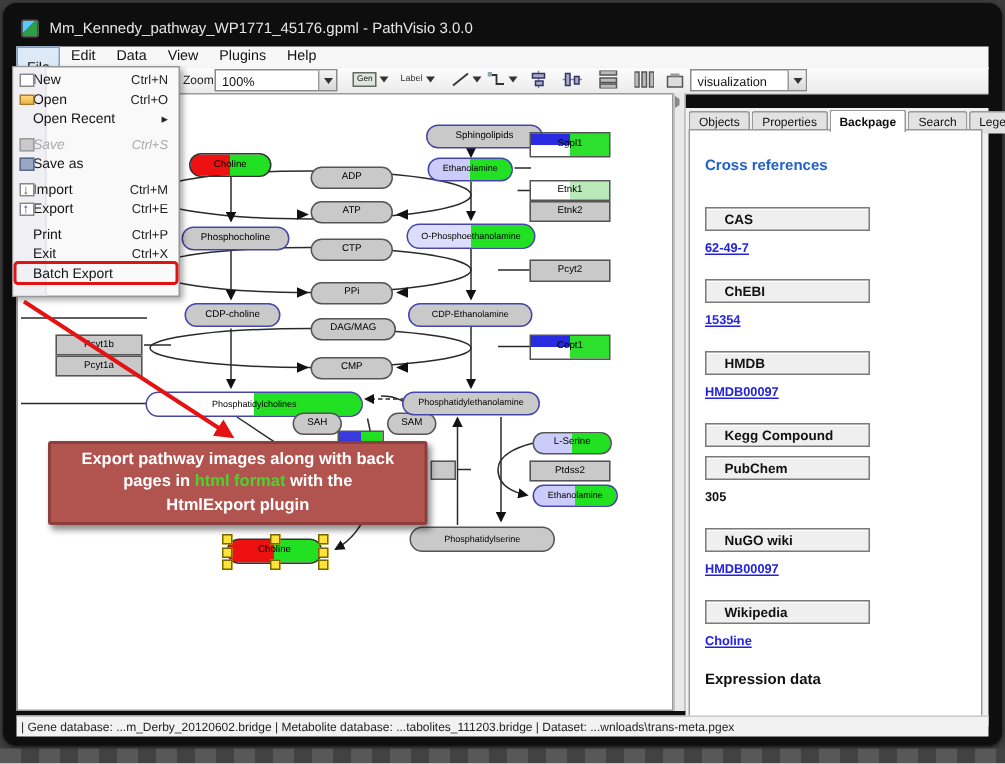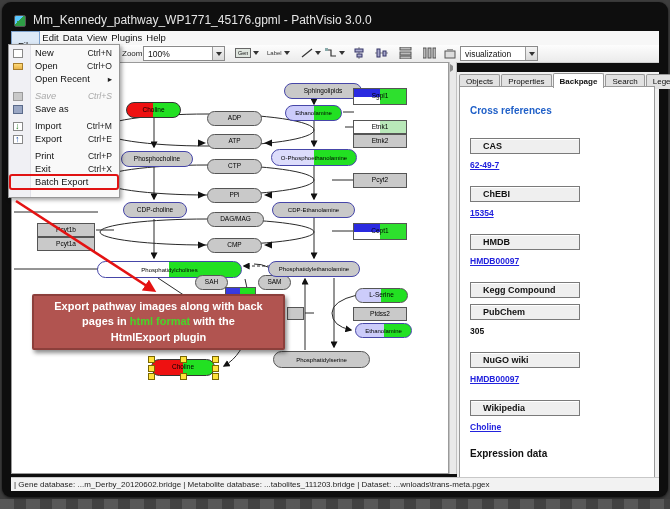--- a/index.html
+++ b/index.html
@@ -1,26 +1,26 @@
 <!DOCTYPE html>
 <html><head>
 <meta charset="utf-8">
 <style>
   html,body{margin:0;padding:0;width:670px;height:509px;overflow:hidden;
     font-family:"Liberation Sans","DejaVu Sans",sans-serif;}
   .stage{position:relative;width:670px;height:509px;background:#3d3d3d;overflow:hidden;}
   .frame{position:absolute;left:2px;top:2px;width:666px;height:495px;background:#0e0e0e;
     border-radius:9px;box-shadow:0 1px 3px rgba(0,0,0,.7);}
-  .titlebar{position:absolute;left:14px;top:11px;height:16px;display:flex;align-items:flex-end;color:#e6e6e6;font-size:12px;}
+  .titlebar{position:absolute;left:14px;top:11px;height:16px;display:flex;align-items:center;color:#e6e6e6;font-size:10px;}
   .app-icon{width:10px;height:10px;margin-right:7px;border-radius:2px;
     background:linear-gradient(135deg,#5bc8ff 0 40%,#2e9e46 40%);border:1px solid #555;}
   
   .menubar{position:absolute;left:11px;top:31px;width:648px;height:14px;background:#f7f7f7;
     border-bottom:1px solid #dcdcdc;display:flex;font-size:9.5px;color:#111;}
-  .menu{padding:1px 2px;cursor:default;}
+  .menu{padding:1px 7px;cursor:default;}
   .menu.active{background:#dce9f7;border:1px solid #7da2ce;padding:8px 6px;}
   
   .toolbar{position:absolute;left:11px;top:45px;width:648px;height:17px;
     background:linear-gradient(#fdfdfd,#ebebeb);border-bottom:1px solid #cfcfcf;}
   .tb-label{position:absolute;left:111px;top:4px;font-size:8px;color:#222;}
   .tb-combo{position:absolute;top:1px;height:13px;background:#fff;border:1px solid #8a8a8a;
     font-size:8.5px;display:flex;align-items:center;padding-left:4px;color:#111;}
   .tb-combo .ddbtn{position:absolute;right:0;top:0;bottom:0;width:11px;background:linear-gradient(#f5f5f5,#d9d9d9);
     border-left:1px solid #9a9a9a;display:flex;align-items:center;justify-content:center;}
   .caret{width:0;height:0;border-left:3px solid transparent;border-right:3px solid transparent;border-top:4px solid #333;}
@@ -53,21 +53,21 @@
   .xref-footer{font-weight:bold;font-size:10px;color:#111;margin-top:3px;}
   
   .statusbar{position:absolute;left:11px;top:477px;width:648px;height:14px;background:#f2f2f2;
     border-top:1px solid #c8c8c8;font-size:8px;color:#222;line-height:14px;padding-left:3px;box-sizing:border-box;
     white-space:nowrap;overflow:hidden;}
   
   .filemenu{position:absolute;left:8px;top:44px;width:112px;height:154px;background:#f9f9f9;
     border:1px solid #979797;box-shadow:2px 2px 4px rgba(0,0,0,.35);z-index:30;padding-top:2px;box-sizing:border-box;}
   .filemenu::before{content:"";position:absolute;left:0;top:0;bottom:0;width:21px;background:#f0f0f4;
     border-right:1px solid #e2e2e8;}
-  .fm-item{position:relative;height:13px;line-height:13px;font-size:9.3px;color:#111;padding-left:26px;}
+  .fm-item{position:relative;height:13px;line-height:13px;font-size:9.3px;color:#111;padding-left:13px;}
   .fm-item .sc{position:absolute;right:7px;color:#222;font-size:8.6px;}
   .fm-item.disabled, .fm-item.disabled .sc{color:#a9a9a9;font-style:italic;}
   .fm-item.hl::after{content:"";position:absolute;left:0;right:0;top:-2px;bottom:-1px;
     border:2px solid #e01212;border-radius:3px;}
   .fm-sep{height:4px;}
   .fm-ic{position:absolute;left:4px;top:2px;width:10px;height:9px;box-sizing:border-box;}
   .ic-new{background:#fff;border:1px solid #888;}
   .ic-open{background:linear-gradient(#ffd978,#e8b44c);border:1px solid #a87d2a;height:7px;top:3px;}
   .ic-save{background:#9aa7c4;border:1px solid #5a6a8a;}
   .ic-save.dis{background:#c9c9c9;border-color:#9b9b9b;}

